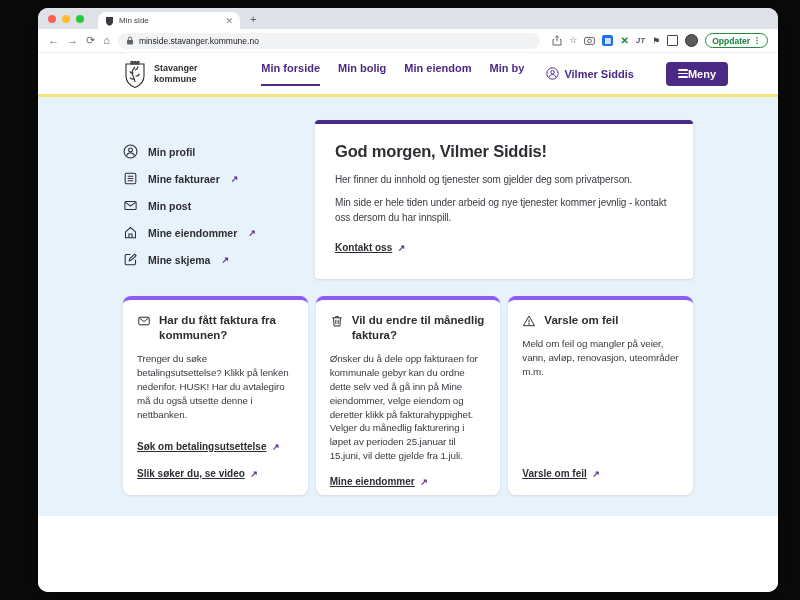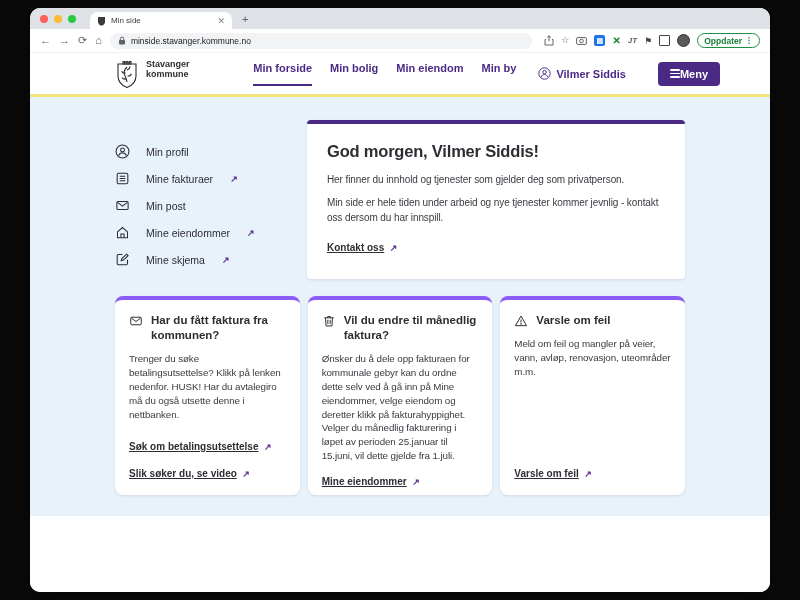--- a/index.html
+++ b/index.html
@@ -1,18 +1,18 @@
 <!DOCTYPE html>
 <html><head>
 <meta charset="utf-8">
 <style>
   html,body{margin:0;padding:0;}
   body{font-family:"Liberation Sans",sans-serif;background:#0a0a0a;}
   .stage{position:relative;width:800px;height:600px;background:#0a0a0a;overflow:hidden;}
-  .window{position:absolute;left:30px;top:8px;width:740px;height:584px;background:#fff;
+  .window{position:absolute;left:38px;top:8px;width:740px;height:584px;background:#fff;
           border-radius:10px;overflow:hidden;display:flex;flex-direction:column;
           box-shadow:0 4px 18px rgba(0,0,0,.5);}
   
   .tabstrip{height:21px;background:#dee1e6;display:flex;align-items:flex-end;padding-left:10px;flex-shrink:0;}
   .traffic{display:flex;gap:6px;align-self:center;margin-right:14px;}
   .light{width:8px;height:8px;border-radius:50%;}
   .light.red{background:#ff5f57}.light.yellow{background:#febc2e}.light.green{background:#28c840}
   .tab{height:17px;width:128px;background:#fff;border-radius:8px 8px 0 0;display:flex;align-items:center;
        padding:0 7px;font-size:8px;color:#3c4043;gap:5px;}
   .tab-title{flex:1;white-space:nowrap;overflow:hidden;}
@@ -32,37 +32,37 @@
   .ext-jt{font-size:8px;color:#5f6368;font-style:italic;font-weight:bold;}
   .ext-flag{color:#444;font-size:9px;}
   .ext-square{width:9px;height:9px;border:1.4px solid #444;border-radius:1px;}
   .avatar-sm{width:11px;height:11px;border-radius:50%;background:#5a5a5e;border:1px solid #333;}
   .update-pill{display:flex;align-items:center;gap:3px;border:1.5px solid #1e8e3e;color:#188038;
                border-radius:9px;height:13px;padding:0 6px;font-size:8.5px;font-weight:bold;}
   .kebab{font-size:8px;color:#188038;}
   
   .site-header{height:41px;background:#fff;border-bottom:3px solid #f6e37c;display:flex;align-items:center;
                padding:0 50px 0 85px;flex-shrink:0;}
-  .logo{display:flex;gap:7px;}
+  .logo{display:flex;align-items:center;gap:7px;}
   .logo-text{font-size:9px;line-height:1.2;color:#2e2d33;font-weight:600;}
   .mainnav{margin-left:auto;display:flex;gap:18px;}
   .navlink{font-size:11px;font-weight:600;color:#4b2a85;text-decoration:none;padding-bottom:2px;}
   .navlink.active{border-bottom:2px solid #4b2a85;}
   .user-chip{display:flex;align-items:center;gap:5px;font-size:11px;font-weight:600;color:#4b2a85;margin-left:4px;}
   .meny-btn{background:#4b2a85;color:#fff;border:none;border-radius:4px;padding:6px 12px;font-size:11px;
             font-weight:600;display:flex;align-items:center;gap:0;margin-left:14px;
             font-family:"Liberation Sans",sans-serif;}
   .burger{display:flex;flex-direction:column;gap:2px;}
   .burger span{display:block;width:10px;height:1.6px;background:#fff;border-radius:1px;}
   
   .page-body{height:419px;background:#e8f2fa;flex-shrink:0;overflow:hidden;}
   .container{width:570px;margin:0 auto;padding-top:23px;}
   .row1{display:flex;gap:8px;}
   .sidebar{width:184px;flex-shrink:0;padding-top:24px;}
-  .side-item{display:flex;align-items:center;gap:16px;margin-bottom:12px;font-size:10.5px;font-weight:400;
+  .side-item{display:flex;align-items:center;gap:10px;margin-bottom:12px;font-size:10.5px;font-weight:700;
              color:#2e2d33;cursor:pointer;}
   .side-item .icn{width:15px;height:15px;color:#2e2d33;flex-shrink:0;}
   .ext-arrow{color:#5c2d91;font-weight:700;font-size:9px;margin-left:1px;}
   .ext-arrow::after{content:"\2197";}
   .card-shadow{box-shadow:0 1px 3px rgba(0,0,0,.10);}
   .main-card{flex:1;background:#fff;border-top:4px solid #4b2a85;border-radius:4px;
              padding:18px 20px 0;box-sizing:border-box;min-height:149px;}
   .main-card h1{font-size:16.5px;margin:0 0 11px;color:#2e2d33;letter-spacing:-0.2px;}
   .main-card p{font-size:10px;line-height:1.5;margin:0 0 8px;color:#3a3a42;letter-spacing:-0.1px;}
   .textlink{font-size:10px;font-weight:700;color:#2e2d33;text-decoration:underline;cursor:pointer;}

